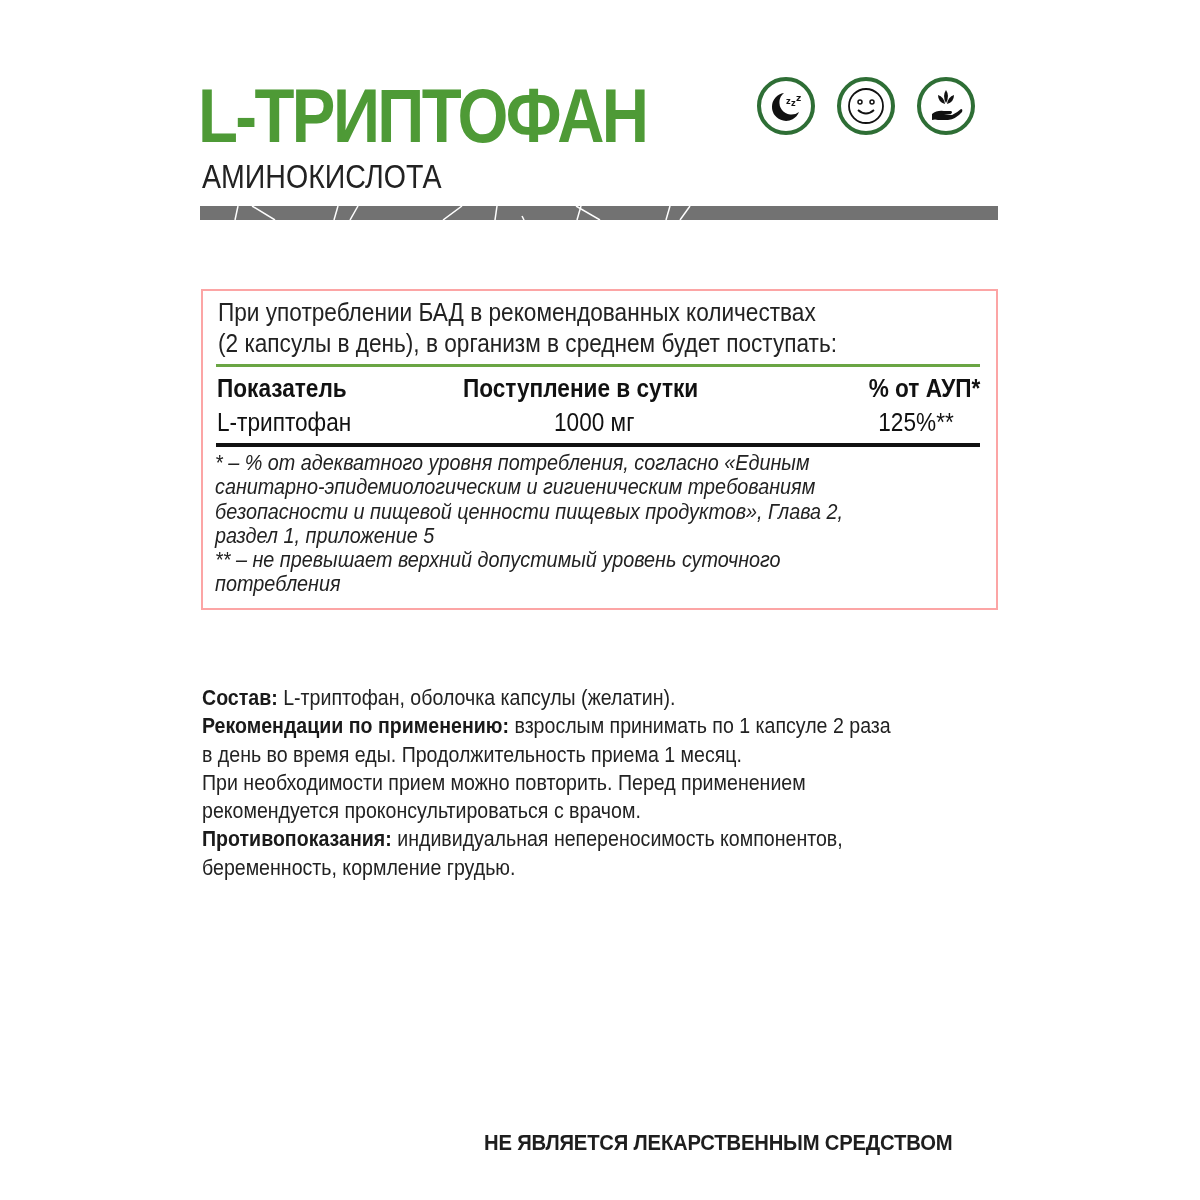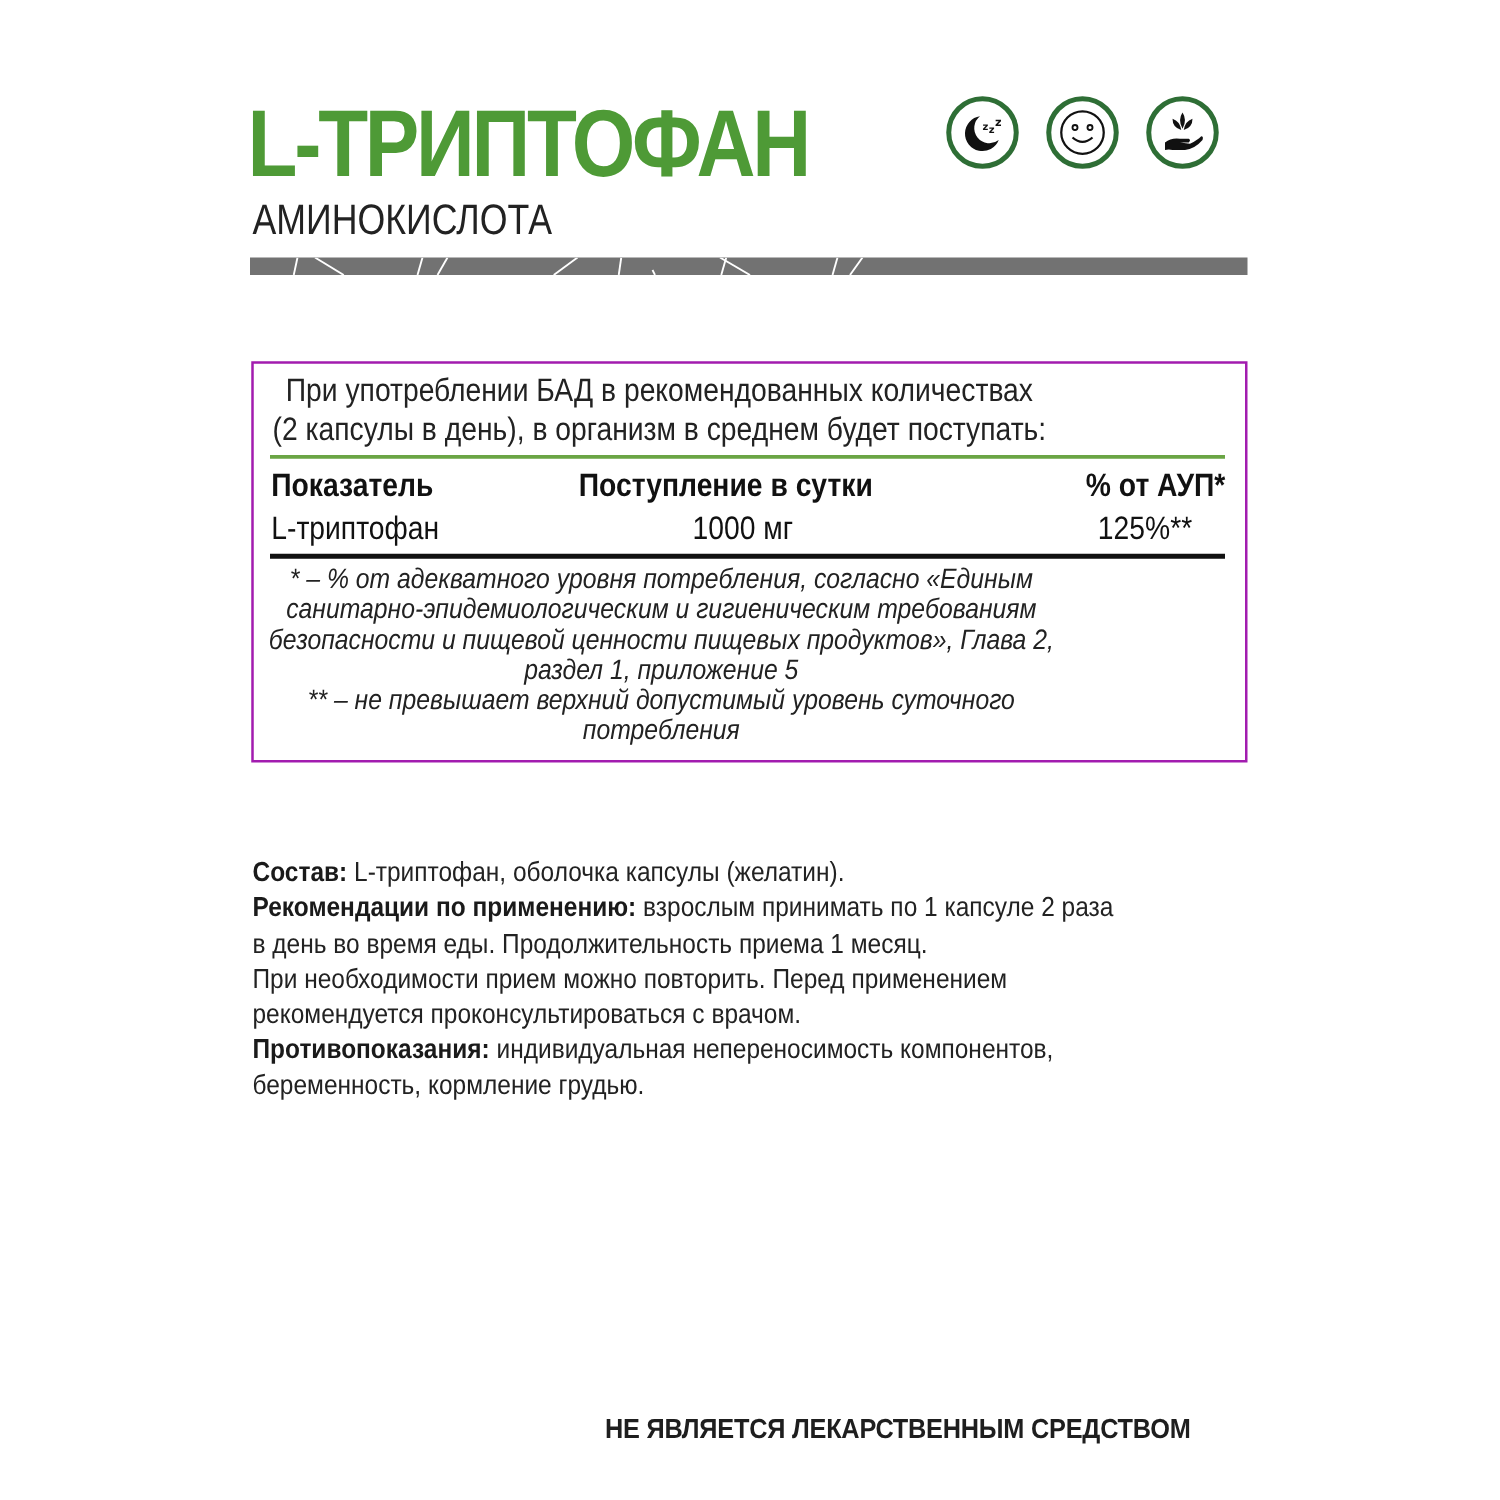--- a/index.html
+++ b/index.html
@@ -9,21 +9,21 @@
            color:#4e9a36; letter-spacing:-3px; transform:scaleX(0.86); transform-origin:left top;
            line-height:76px; white-space:nowrap; }
   .subtitle { position:absolute; left:202px; top:157px; font-size:34px; color:#222;
               transform:scaleX(0.84); transform-origin:left top; line-height:38px; white-space:nowrap; }
   .icons { position:absolute; top:77px; left:757px; display:flex; gap:22px; }
   .icon { width:58px; height:58px; border:4px solid #2e6e35; border-radius:50%;
           box-sizing:border-box; display:flex; align-items:center; justify-content:center; background:#fff; }
   .stripe { position:absolute; left:200px; top:206px; width:798px; height:14px; background:#727272; overflow:hidden; }
   .stripe svg { position:absolute; left:0; top:0; }
   .box { position:absolute; left:201px; top:289px; width:797px; height:321px;
-         border:2px solid #a21caf; box-sizing:border-box;text-align:center; }
+         border:2px solid #fca5a5; box-sizing:border-box; }
   .intro { position:absolute; left:15px; top:6px; font-size:26px; line-height:31px; color:#222;
            transform:scaleX(0.87); transform-origin:left top; white-space:nowrap; }
   .gline { position:absolute; left:13px; right:16px; top:73px; height:3px; background:#6aa544; }
   .th, .td { position:absolute; font-size:26px; line-height:30px; white-space:nowrap; transform:scaleX(0.87); }
   .th { font-weight:bold; top:82px; color:#111; }
   .td { top:116px; color:#111; }
   .bline { position:absolute; left:13px; right:16px; top:152px; height:4px; background:#111; }
   .notes { position:absolute; left:12px; top:160px; font-size:22.5px; line-height:24.3px;
            font-style:italic; color:#222; transform:scaleX(0.88); transform-origin:left top; white-space:nowrap; }
   .composition { position:absolute; left:202px; top:684px; font-size:22px; line-height:28.3px; color:#222;

